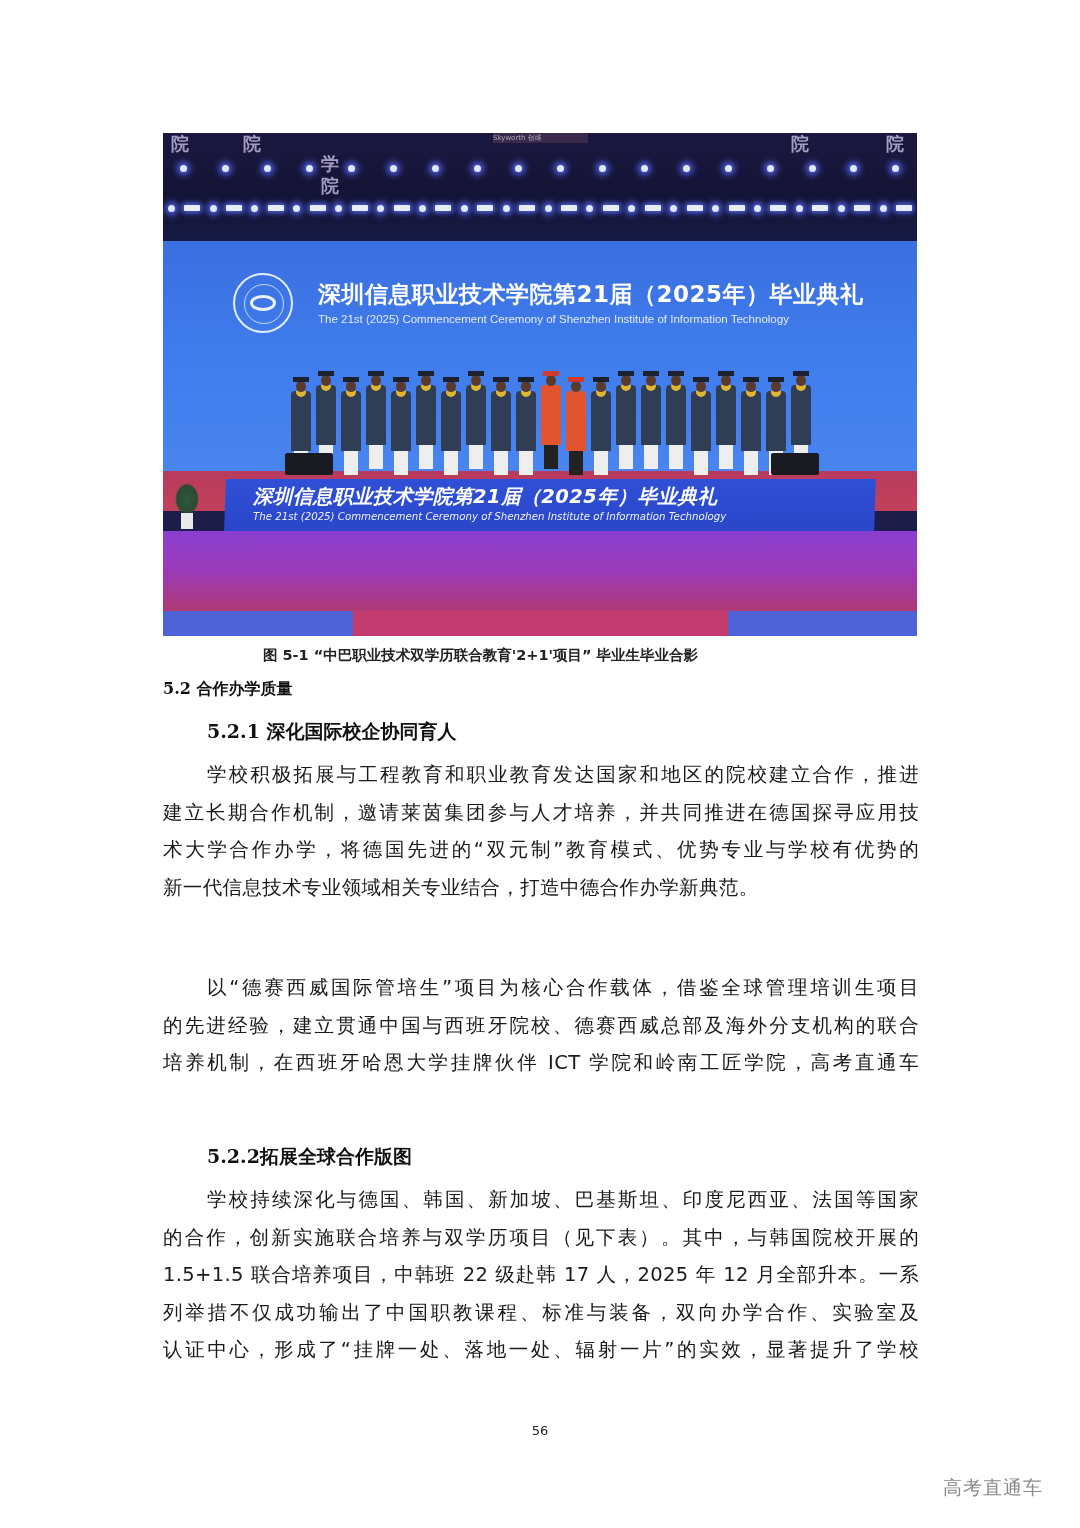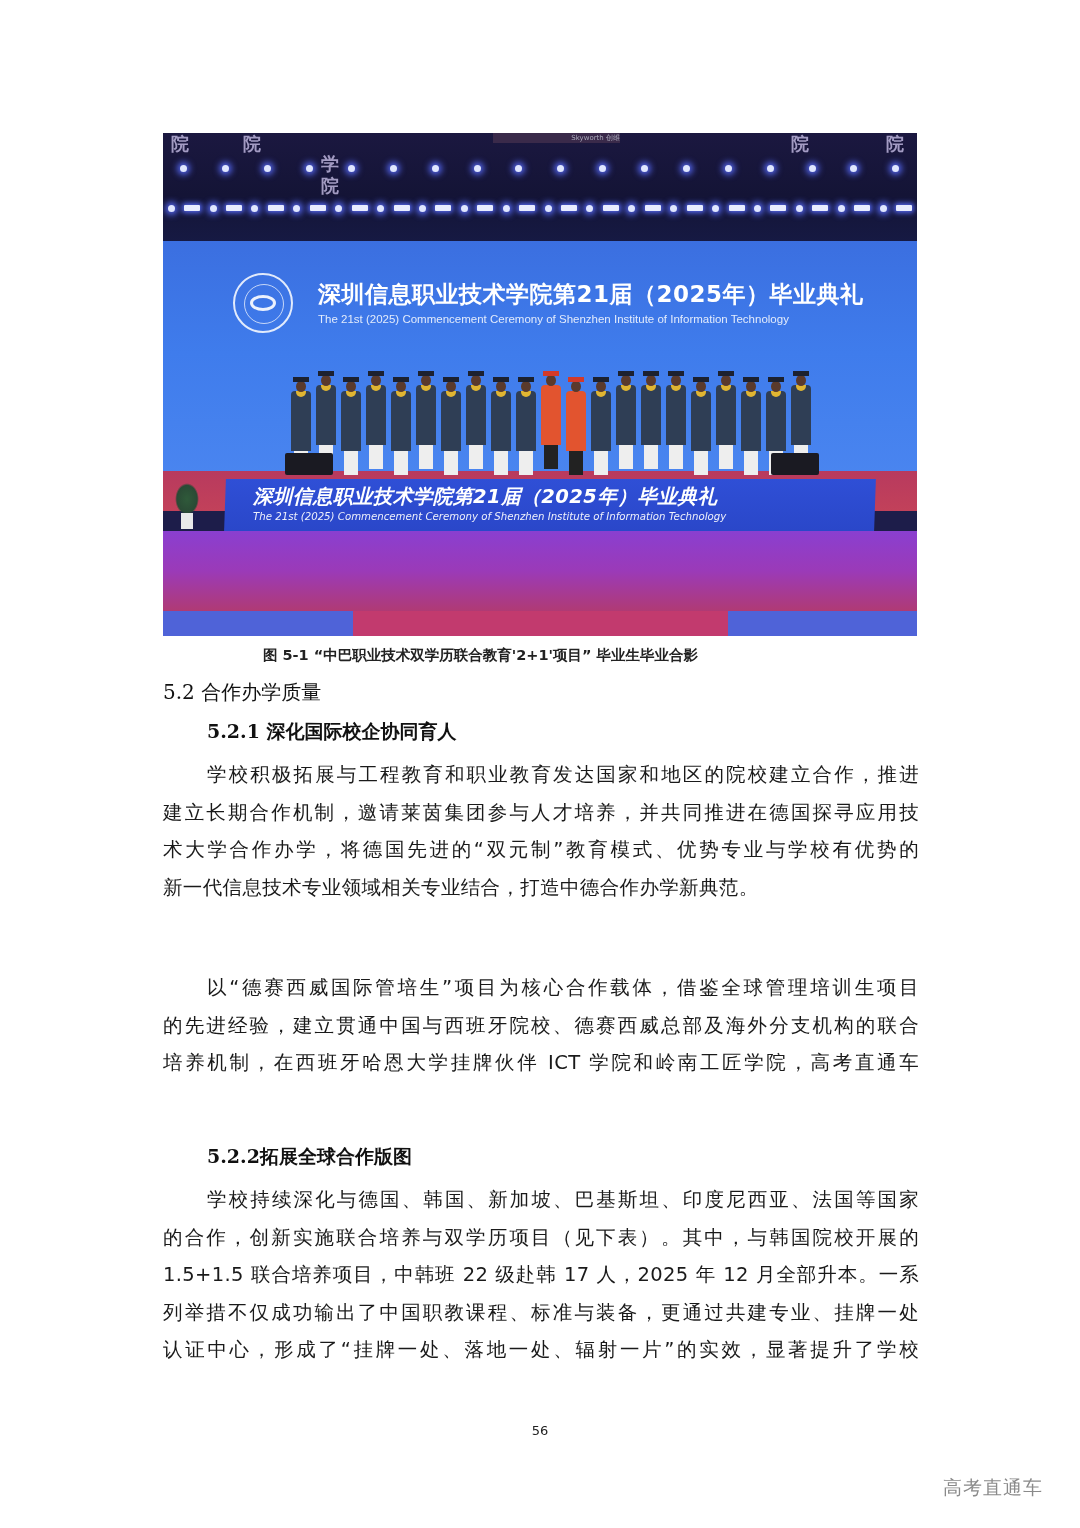--- a/index.html
+++ b/index.html
@@ -37,22 +37,22 @@
       background: linear-gradient(180deg, #1b1840 0%, #141436 55%, #161a44 100%);
     }
     .photo .banner-hang {
       position: absolute; top: 0; width: 34px; height: 58px;
       color: rgba(210,200,240,0.75);
       font-family: "DejaVu Sans", sans-serif;
       font-weight: bold; font-size: 18px; text-align: center; line-height: 22px;
     }
     .photo .screen-label {
       position: absolute; left: 330px; top: 0; width: 95px; height: 10px;
-      background: #3a2a4a; color: #aab; font-size: 7px; text-align: right;
-      font-family: "DejaVu Sans", sans-serif; line-height: 10px; padding-left: 32px;
+      background: #3a2a4a; color: #aab; font-size: 7px; text-align: left;
+      font-family: "DejaVu Sans", sans-serif; line-height: 10px;
     }
     .photo .light-row {
       position: absolute; left: 0; width: 100%; height: 14px;
       display: flex; justify-content: space-around; align-items: center;
     }
     .photo .light-dot {
       width: 7px; height: 7px; border-radius: 50%;
       background: #dfe6ff;
       box-shadow: 0 0 6px 3px rgba(90,110,255,0.9);
     }
@@ -172,22 +172,22 @@
 
     
     .caption {
       position: absolute; left: 0; top: 646px; width: 961px;
       text-align: center;
       font-family: "DejaVu Sans", sans-serif; font-weight: bold;
       font-size: 14.5px; color: #222;
     }
     .h2 {
       position: absolute; left: 163px; top: 679px;
-      font-family: "DejaVu Serif", serif; font-weight: normal;
-      font-size: 20px; color: #111;
+      font-family: "DejaVu Serif", serif; font-weight: bold;
+      font-size: 16px; color: #111;
     }
     .h3 {
       position: absolute; left: 207px;
       font-family: "DejaVu Serif", serif; font-weight: bold;
       font-size: 19px; color: #111;
     }
     .para {
       position: absolute; left: 163px; width: 756px;
       font-family: "DejaVu Sans", sans-serif;
       font-size: 19.5px; color: #1a1a1a;
@@ -478,19 +478,19 @@
     <div class="line">的先进经验，建立贯通中国与西班牙院校、德赛西威总部及海外分支机构的联合</div>
     <div class="line">培养机制，在西班牙哈恩大学挂牌伙伴 ICT 学院和岭南工匠学院，高考直通车</div>
   </div>
 
   <div class="h3" style="top:1144px;">5.2.2拓展全球合作版图</div>
 
   <div class="para" style="top:1181px;">
     <div class="line indent">学校持续深化与德国、韩国、新加坡、巴基斯坦、印度尼西亚、法国等国家</div>
     <div class="line">的合作，创新实施联合培养与双学历项目（见下表）。其中，与韩国院校开展的</div>
     <div class="line">1.5+1.5 联合培养项目，中韩班 22 级赴韩 17 人，2025 年 12 月全部升本。一系</div>
-    <div class="line">列举措不仅成功输出了中国职教课程、标准与装备，更通过共建专业、挂牌一处</div>
+    <div class="line">列举措不仅成功输出了中国职教课程、标准与装备，双向办学合作、实验室及</div>
     <div class="line">认证中心，形成了“挂牌一处、落地一处、辐射一片”的实效，显著提升了学校</div>
   </div>
 
   <div class="page-number">56</div>
   <div class="watermark">高考直通车</div>
 </div>
 
 </body></html>

